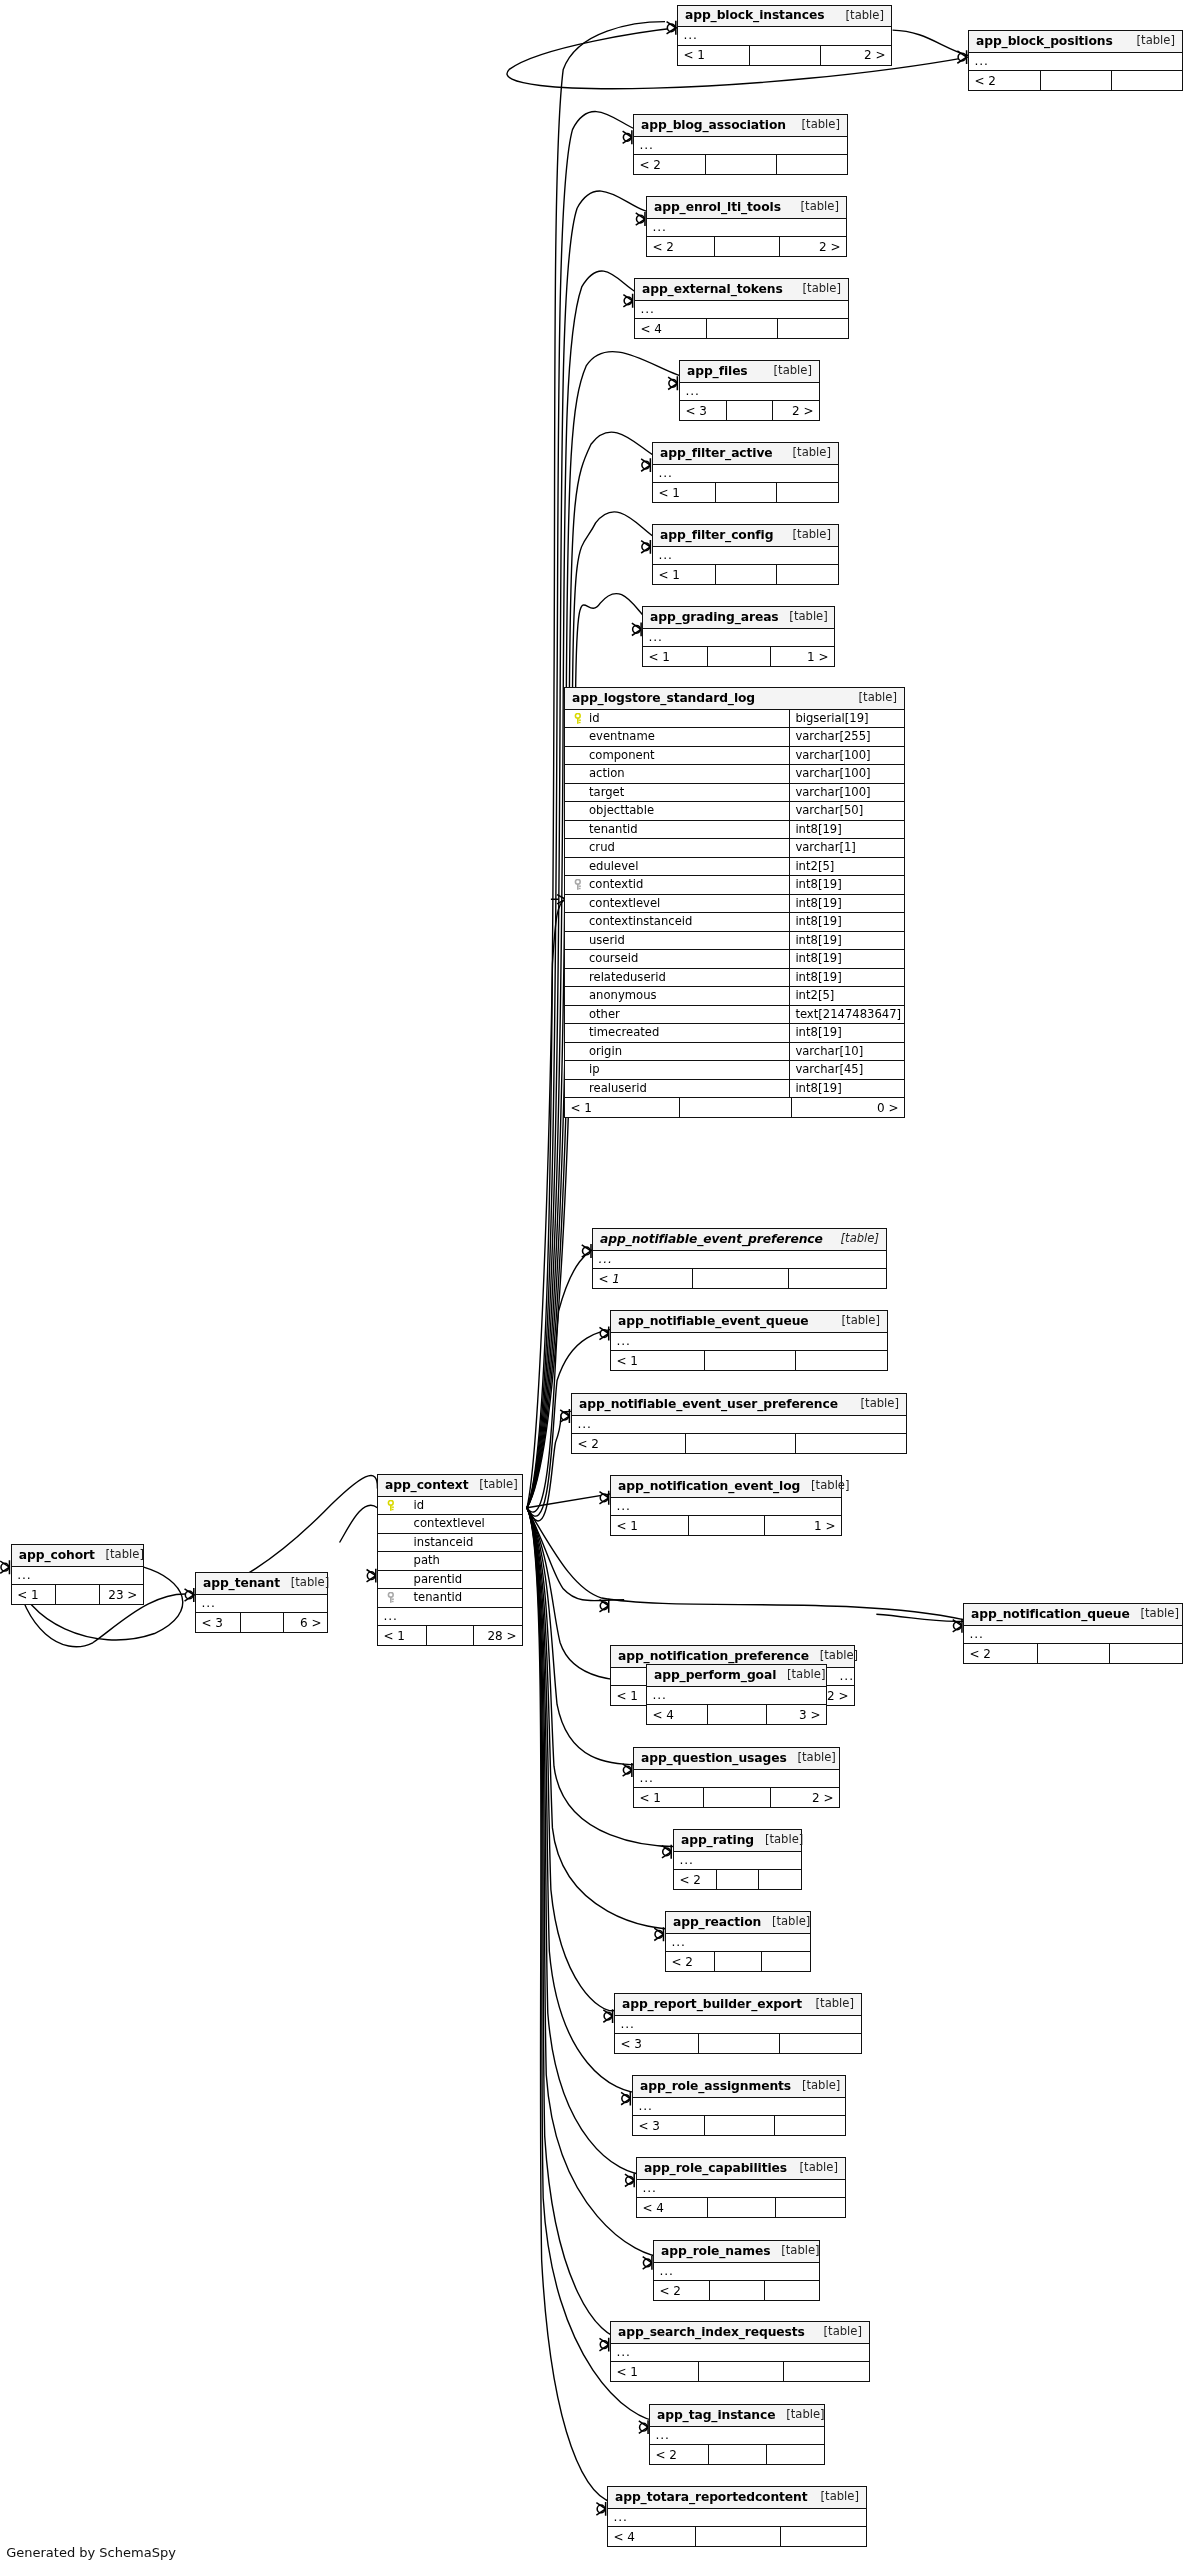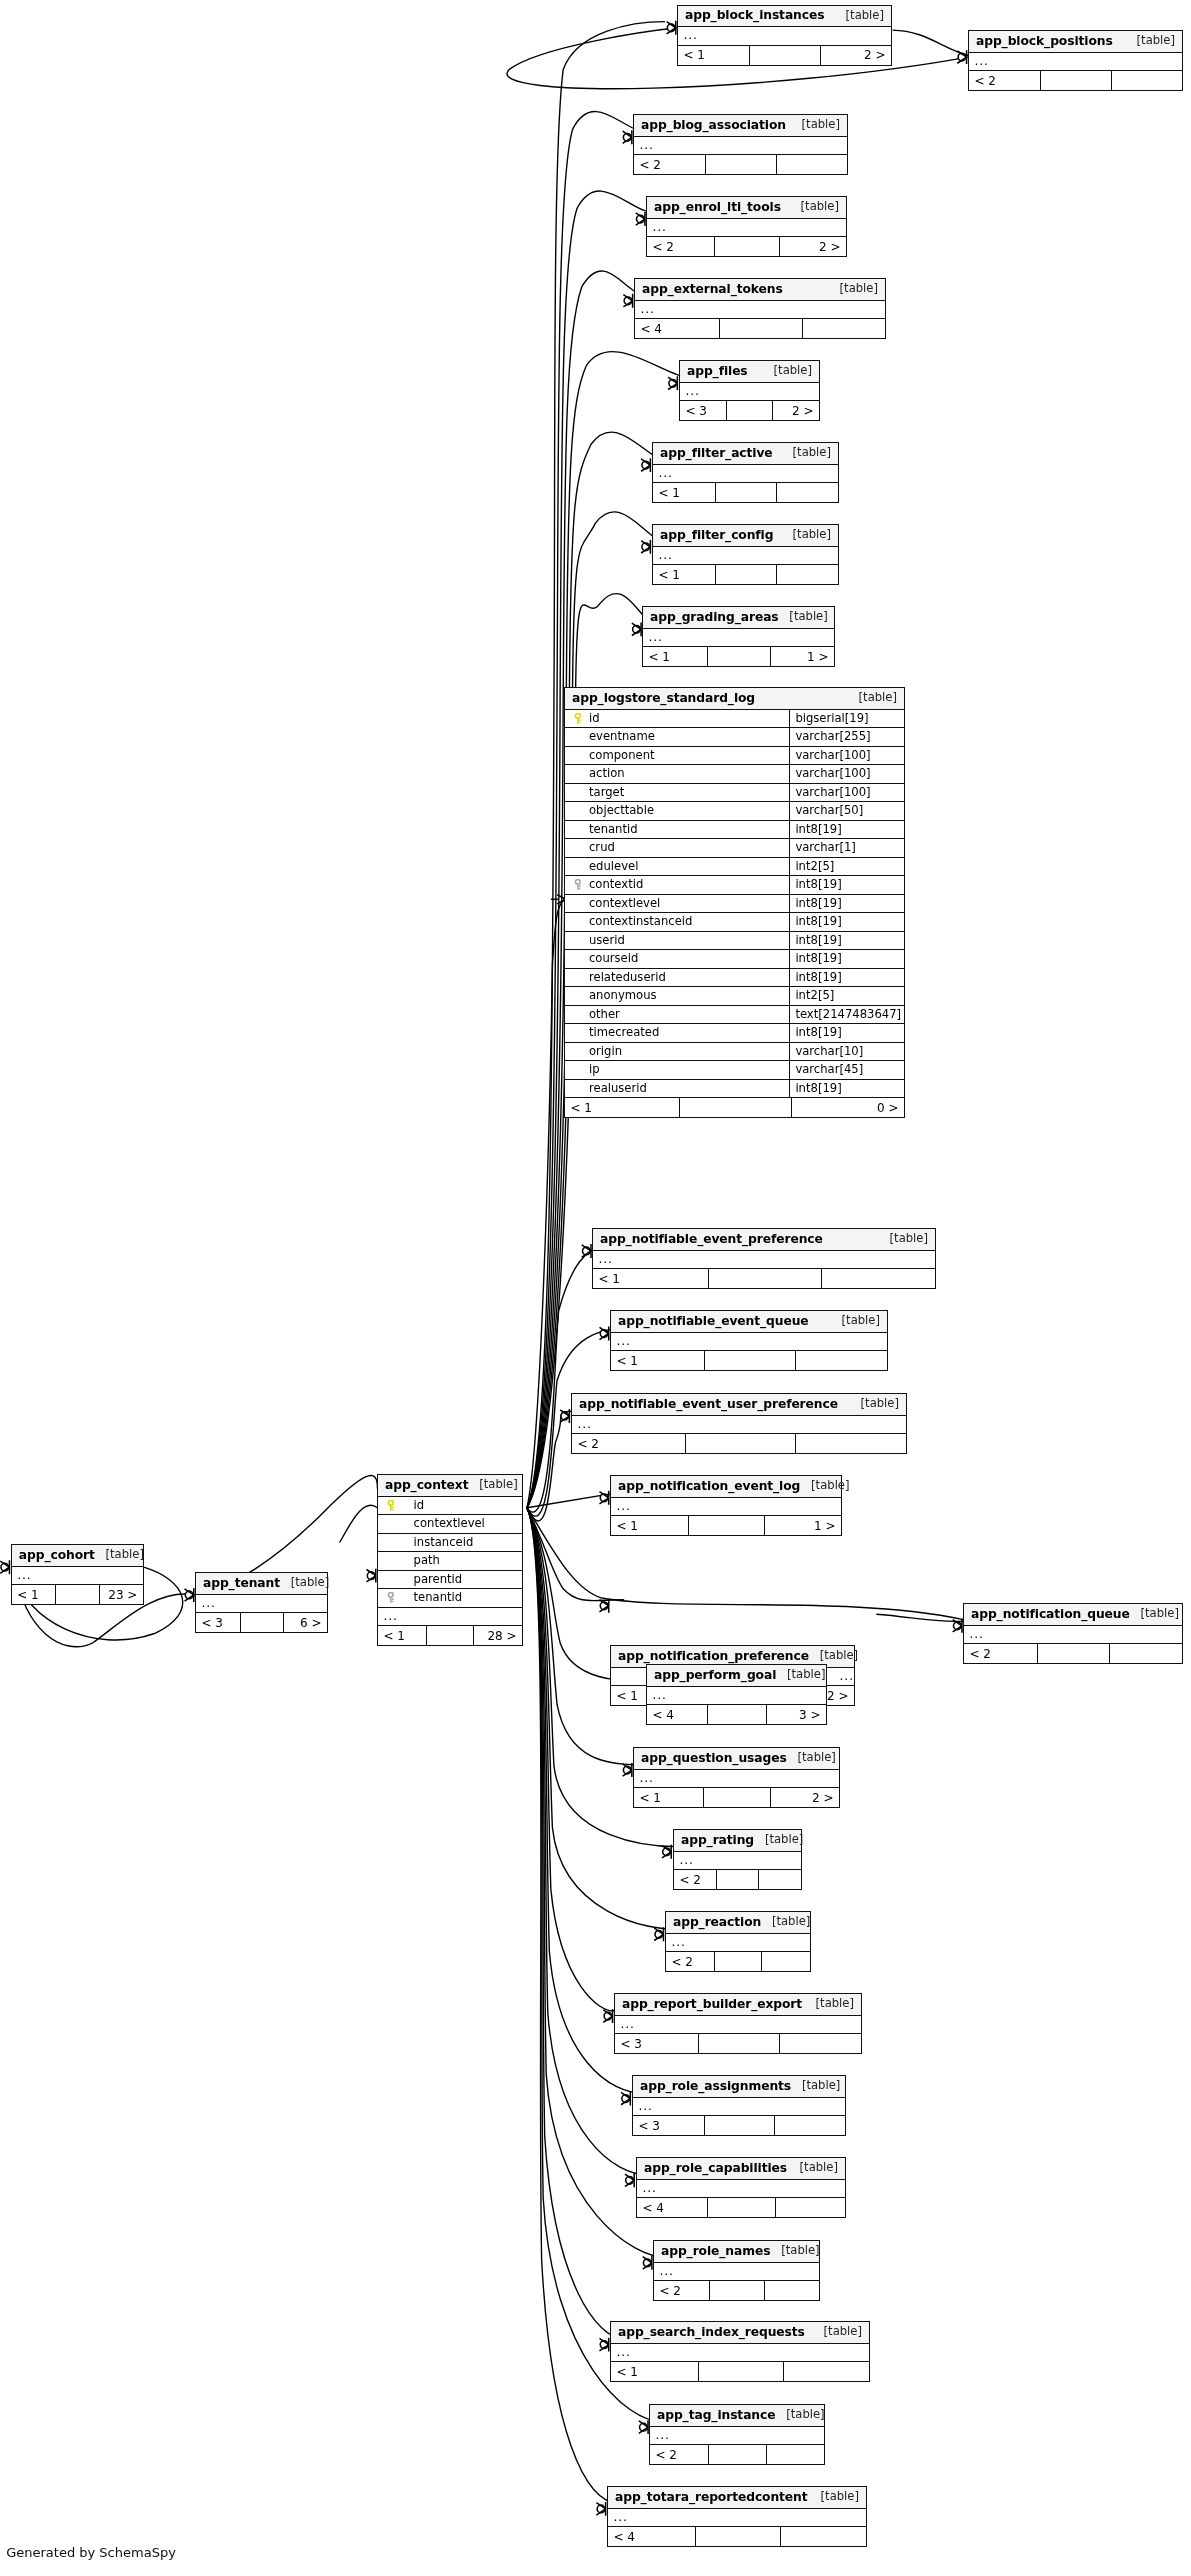--- a/index.html
+++ b/index.html
@@ -412,21 +412,21 @@
           <span class="nm">app_enrol_lti_tools</span>
           <span class="tg">[table]</span>
         </div>
         <div class="dots">...</div>
         <div class="foot">
           <div class="f1">&lt; 2</div>
           <div class="f2"></div>
           <div class="f3">2 &gt;</div>
         </div>
       </div>
-      <div class="tbl thin" style="left: 634px; top: 278px; width: 252px;">
+      <div class="tbl thin" style="left: 634px; top: 278px; width: 215px;">
         <div class="hdr">
           <span class="nm">app_external_tokens</span>
           <span class="tg">[table]</span>
         </div>
         <div class="dots">...</div>
         <div class="foot">
           <div class="f1">&lt; 4</div>
           <div class="f2"></div>
           <div class="f3"></div>
         </div>
@@ -472,21 +472,21 @@
           <span class="nm">app_grading_areas</span>
           <span class="tg">[table]</span>
         </div>
         <div class="dots">...</div>
         <div class="foot">
           <div class="f1">&lt; 1</div>
           <div class="f2"></div>
           <div class="f3">1 &gt;</div>
         </div>
       </div>
-      <div class="tbl thin" style="left: 592px; top: 1228px; width: 344px;">
+      <div class="tbl thin" style="left: 592px; top: 1228px; width: 295px; font-style: italic;">
         <div class="hdr">
           <span class="nm">app_notifiable_event_preference</span>
           <span class="tg">[table]</span>
         </div>
         <div class="dots">...</div>
         <div class="foot">
           <div class="f1">&lt; 1</div>
           <div class="f2"></div>
           <div class="f3"></div>
         </div>

